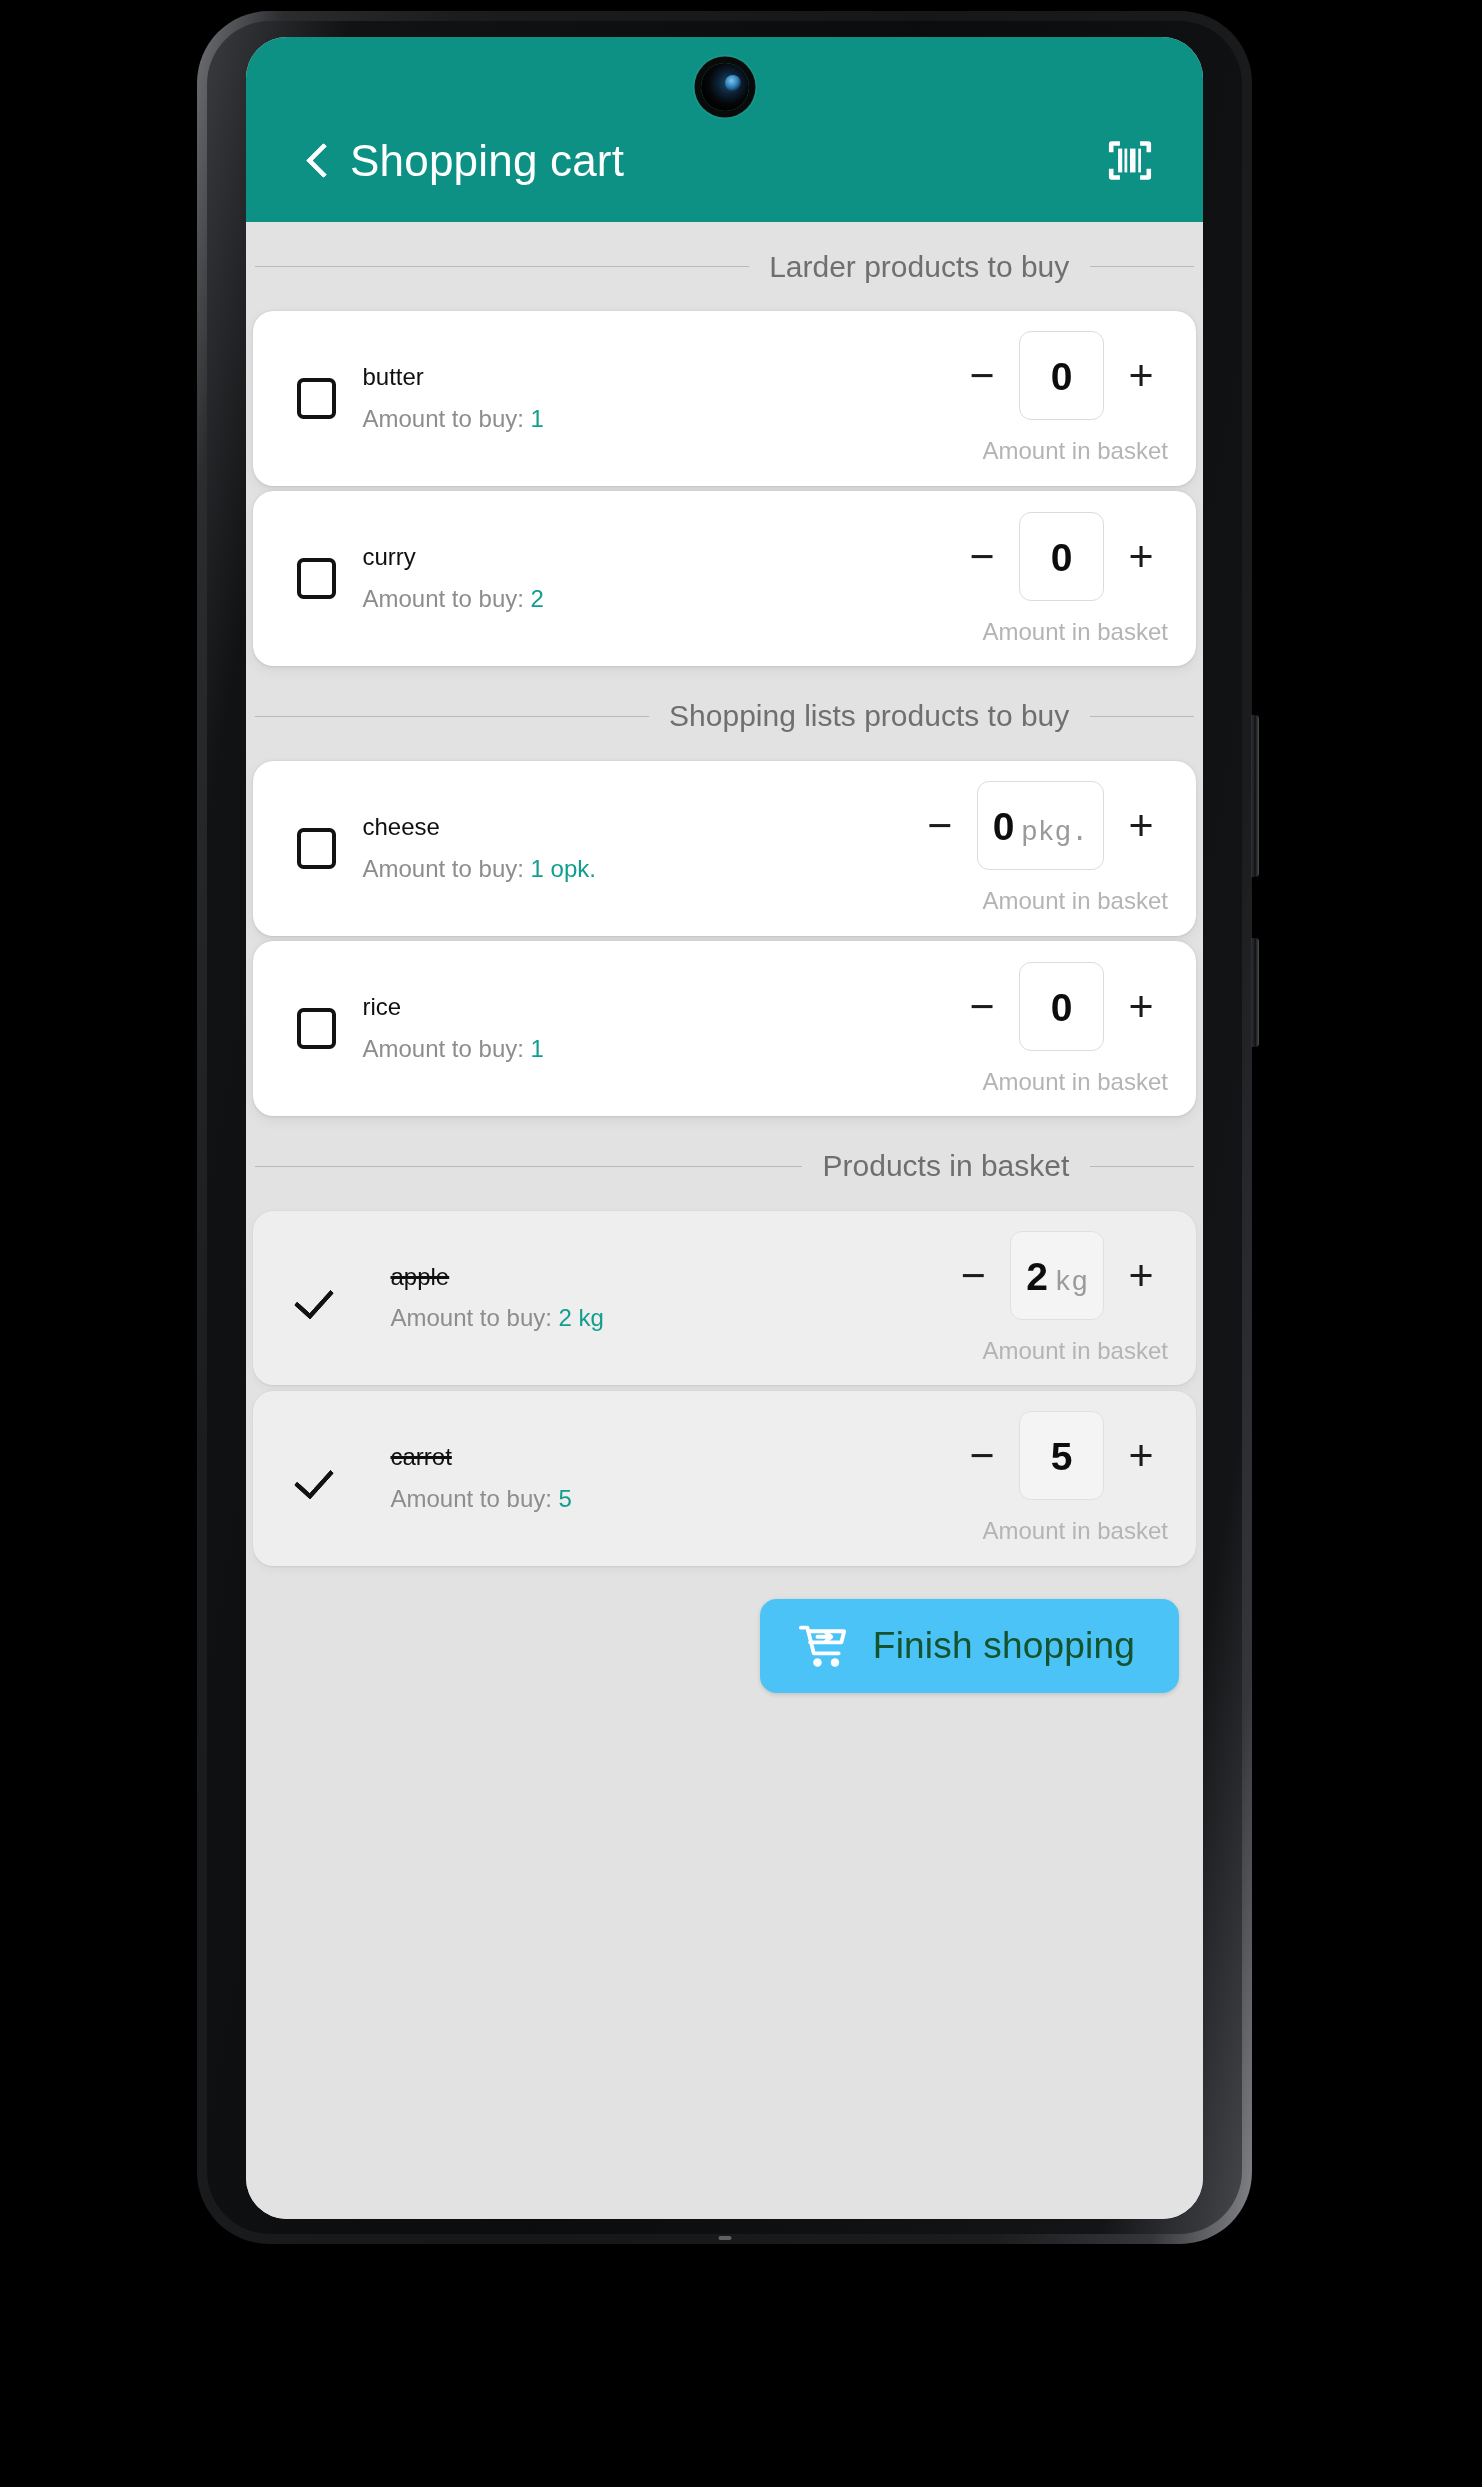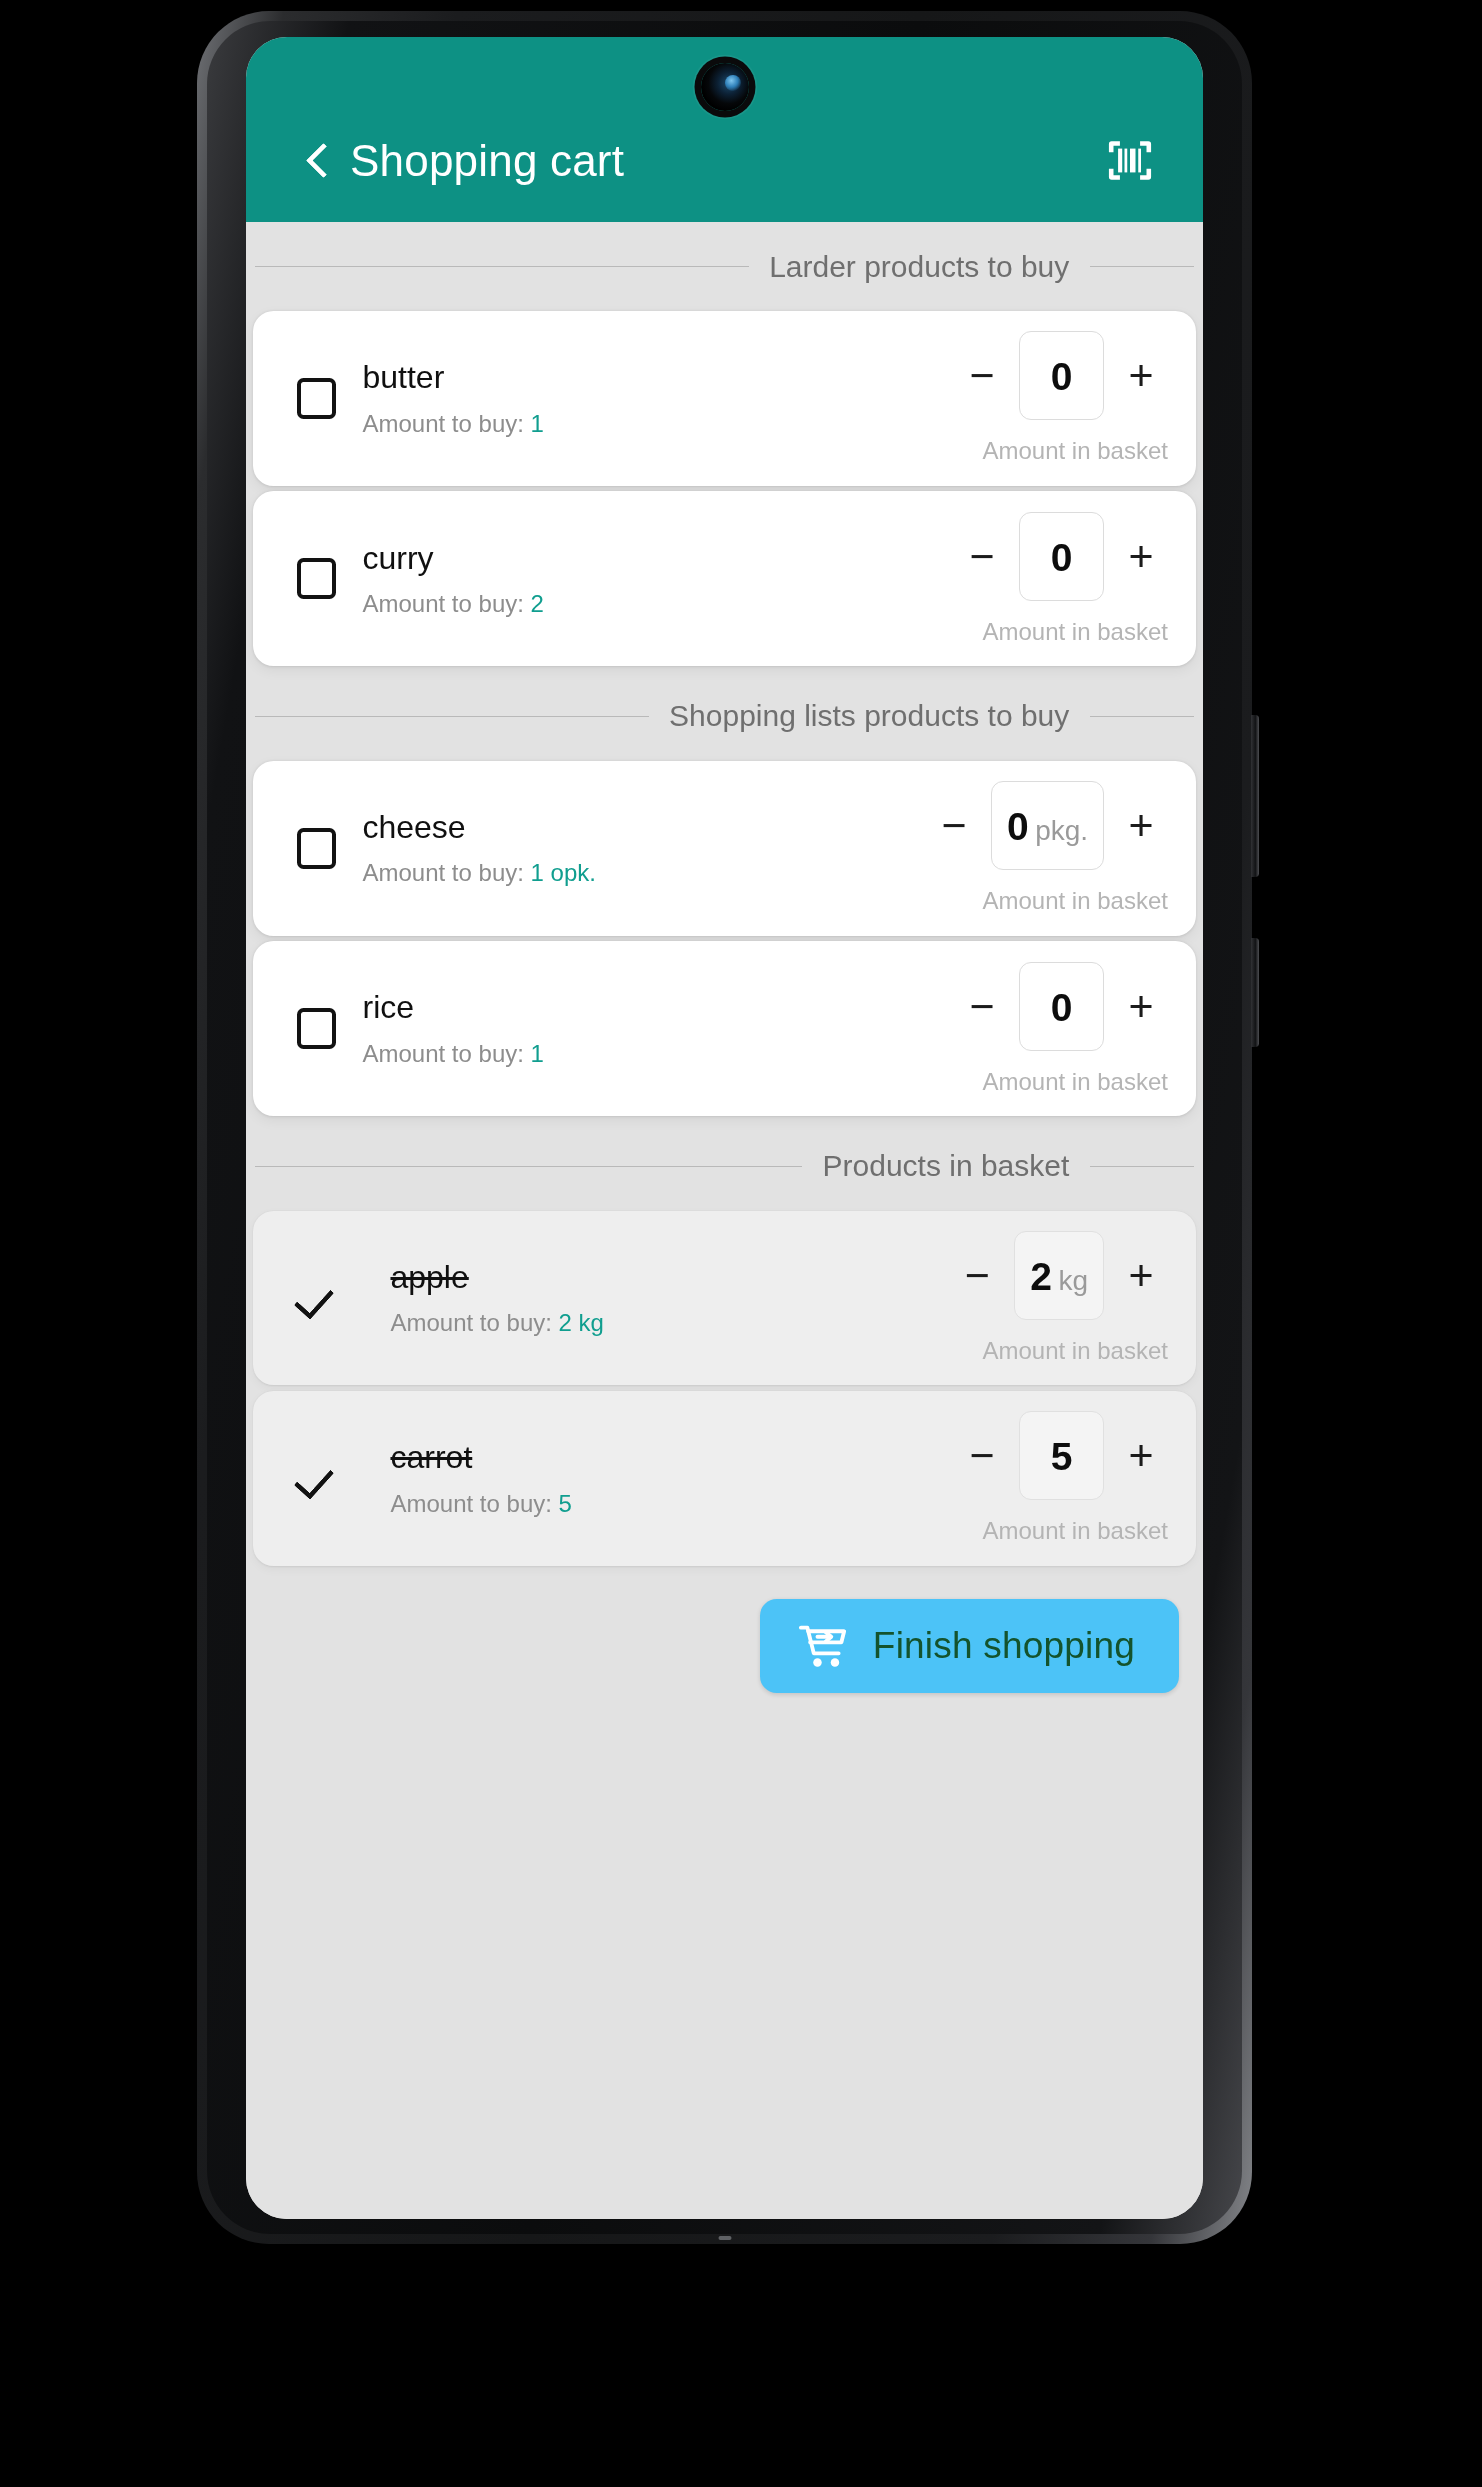--- a/index.html
+++ b/index.html
@@ -225,21 +225,21 @@
     transform: rotate(42deg);
     border-radius: 1.9px;
   }
 
   .info {
     flex: 1 1 auto;
     min-width: 0;
     padding-left: 3.7px;
   }
   .pname {
-    font-size: 32px;
+    font-size: 24px;
     color: #101010;
     line-height: 1.2;
     margin-bottom: 13px;
   }
   .pname.struck { text-decoration: line-through; text-decoration-thickness: 2.8px; }
 
   .psub {
     font-size: 24px;
     color: #8d8d8d;
     line-height: 1.2;
@@ -289,20 +289,21 @@
   .qty-num {
     font-size: 39px;
     font-weight: 700;
     color: #0d0d0d;
     line-height: 89px;
   }
   .qty-unit {
     font-size: 28px;
     color: #9a9a9a;
     line-height: 89px;
+    font-family: Liberation Mono, monospace;
   }
   .basket-label {
     font-size: 24px;
     color: #b4b4b4;
     margin-top: 17px;
     padding-right: 3.7px;
   }
 
   
   .finish-row {

